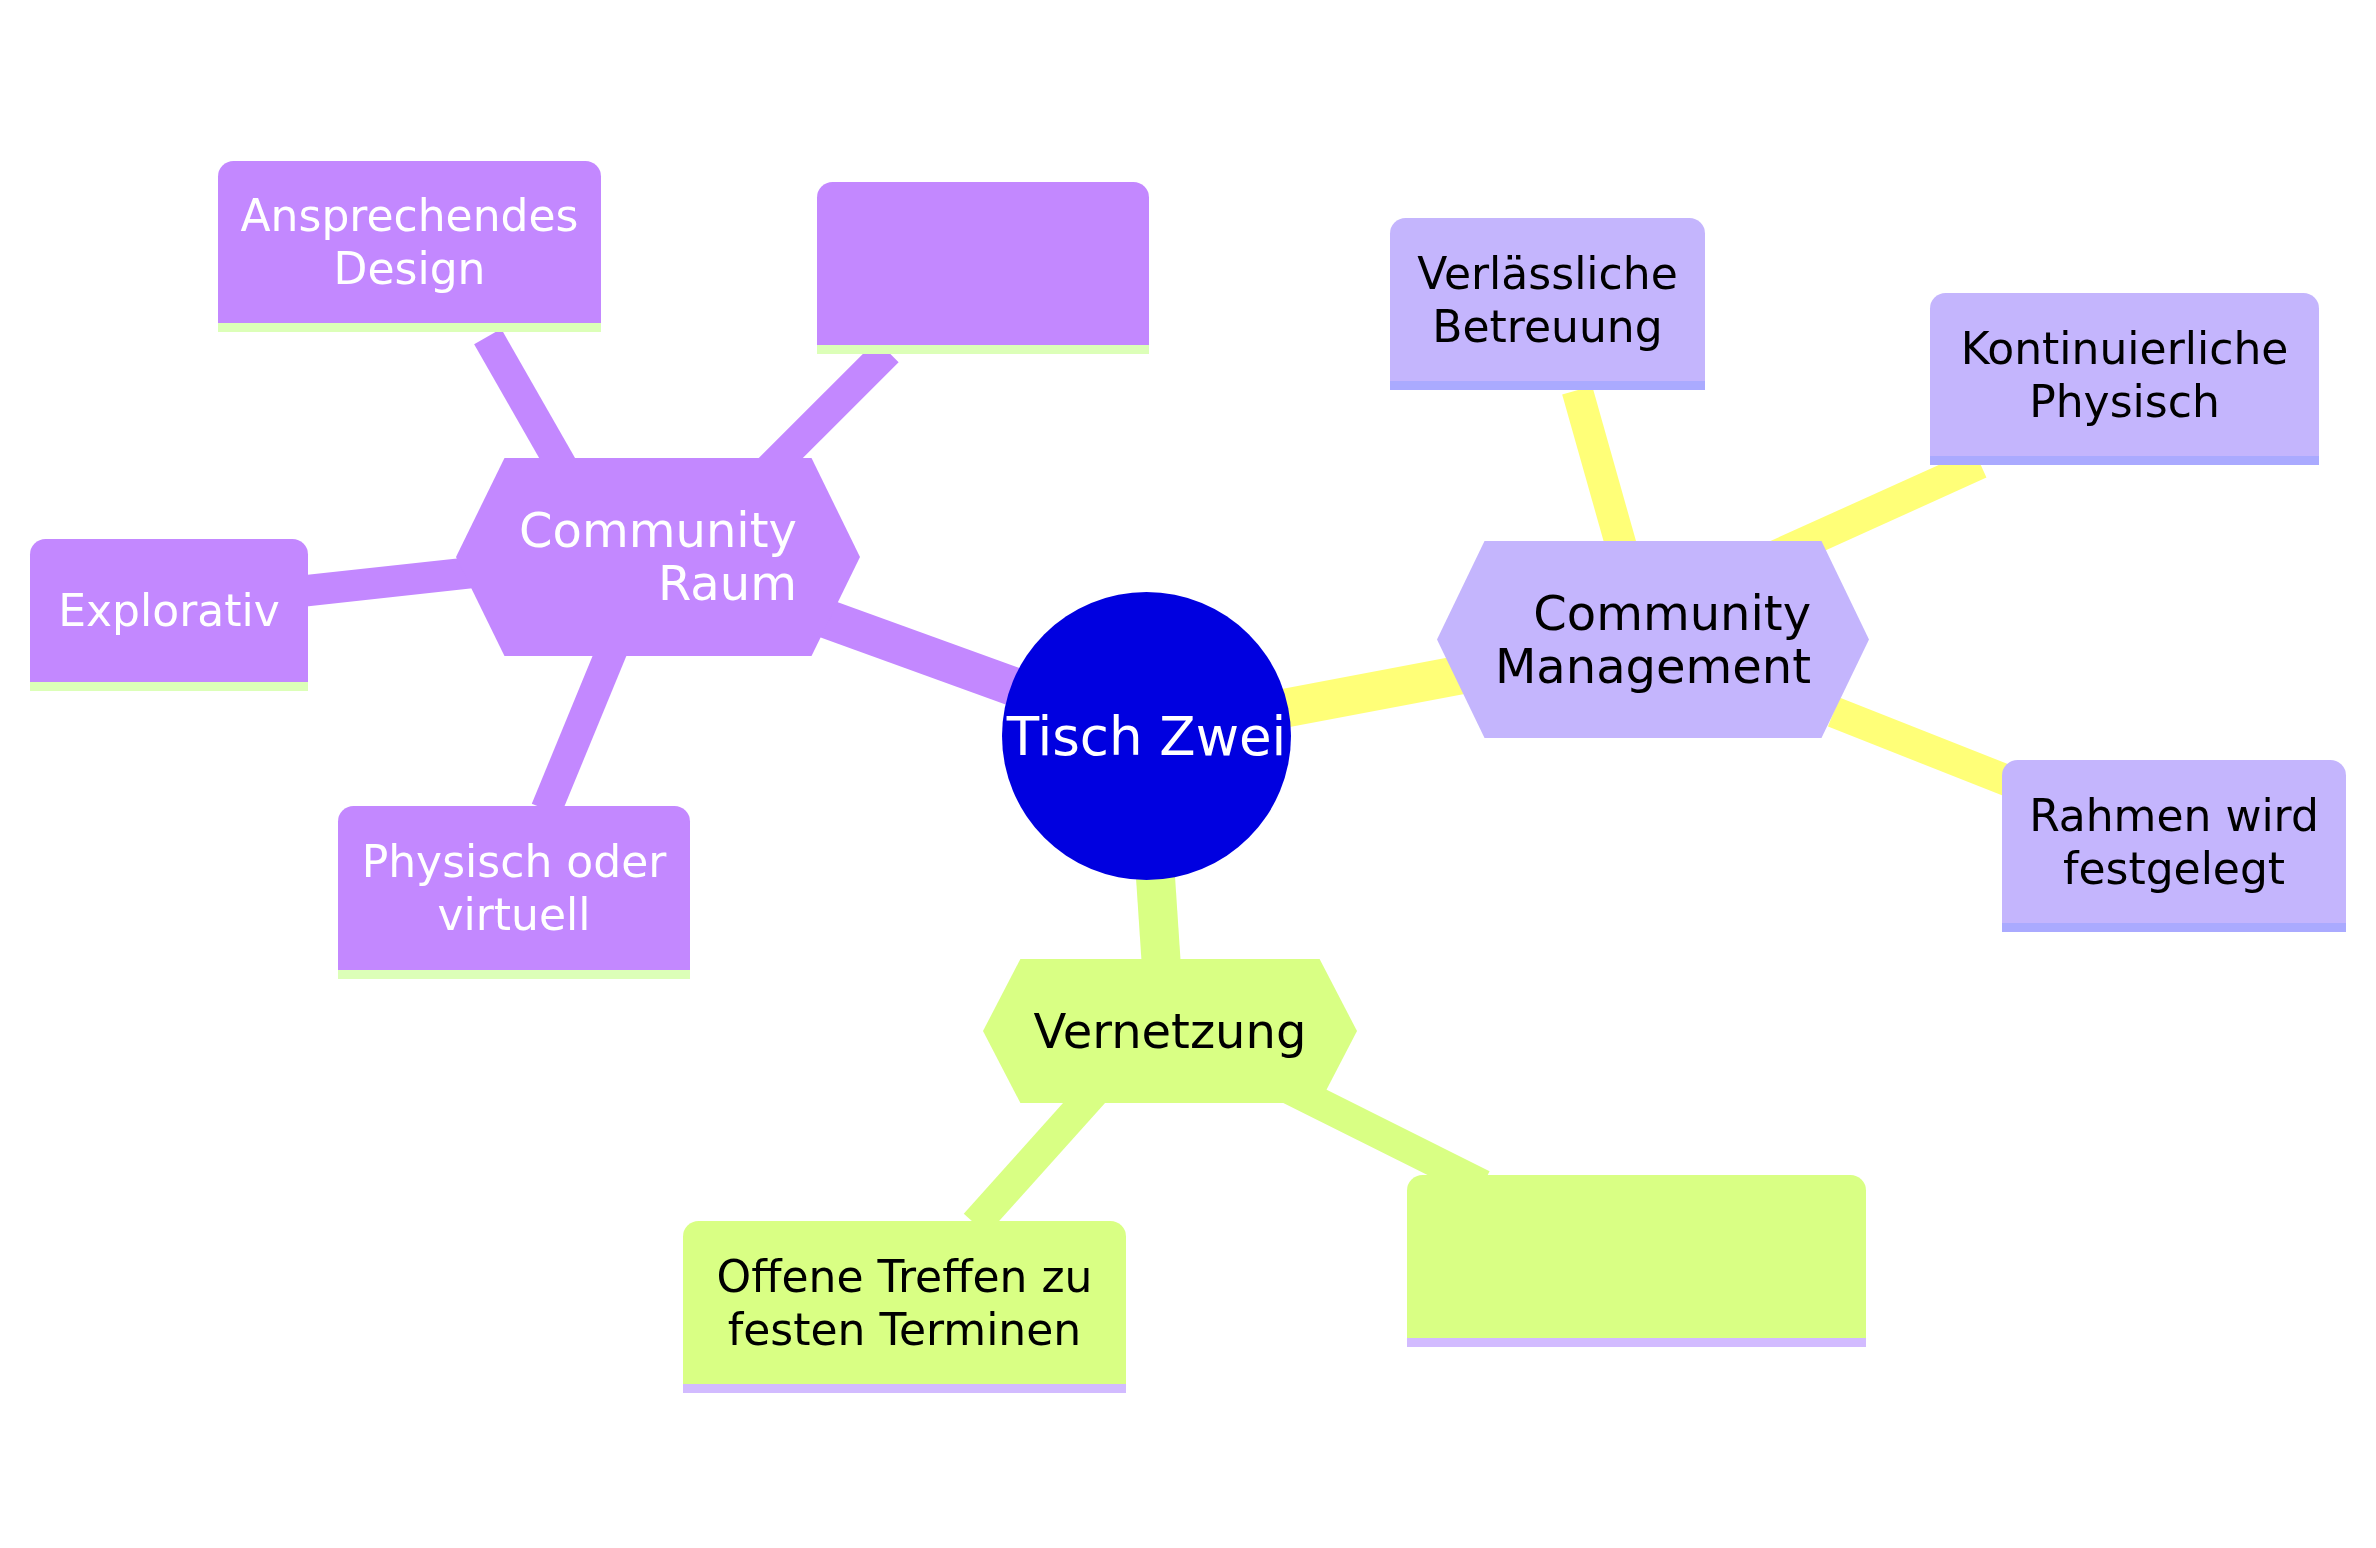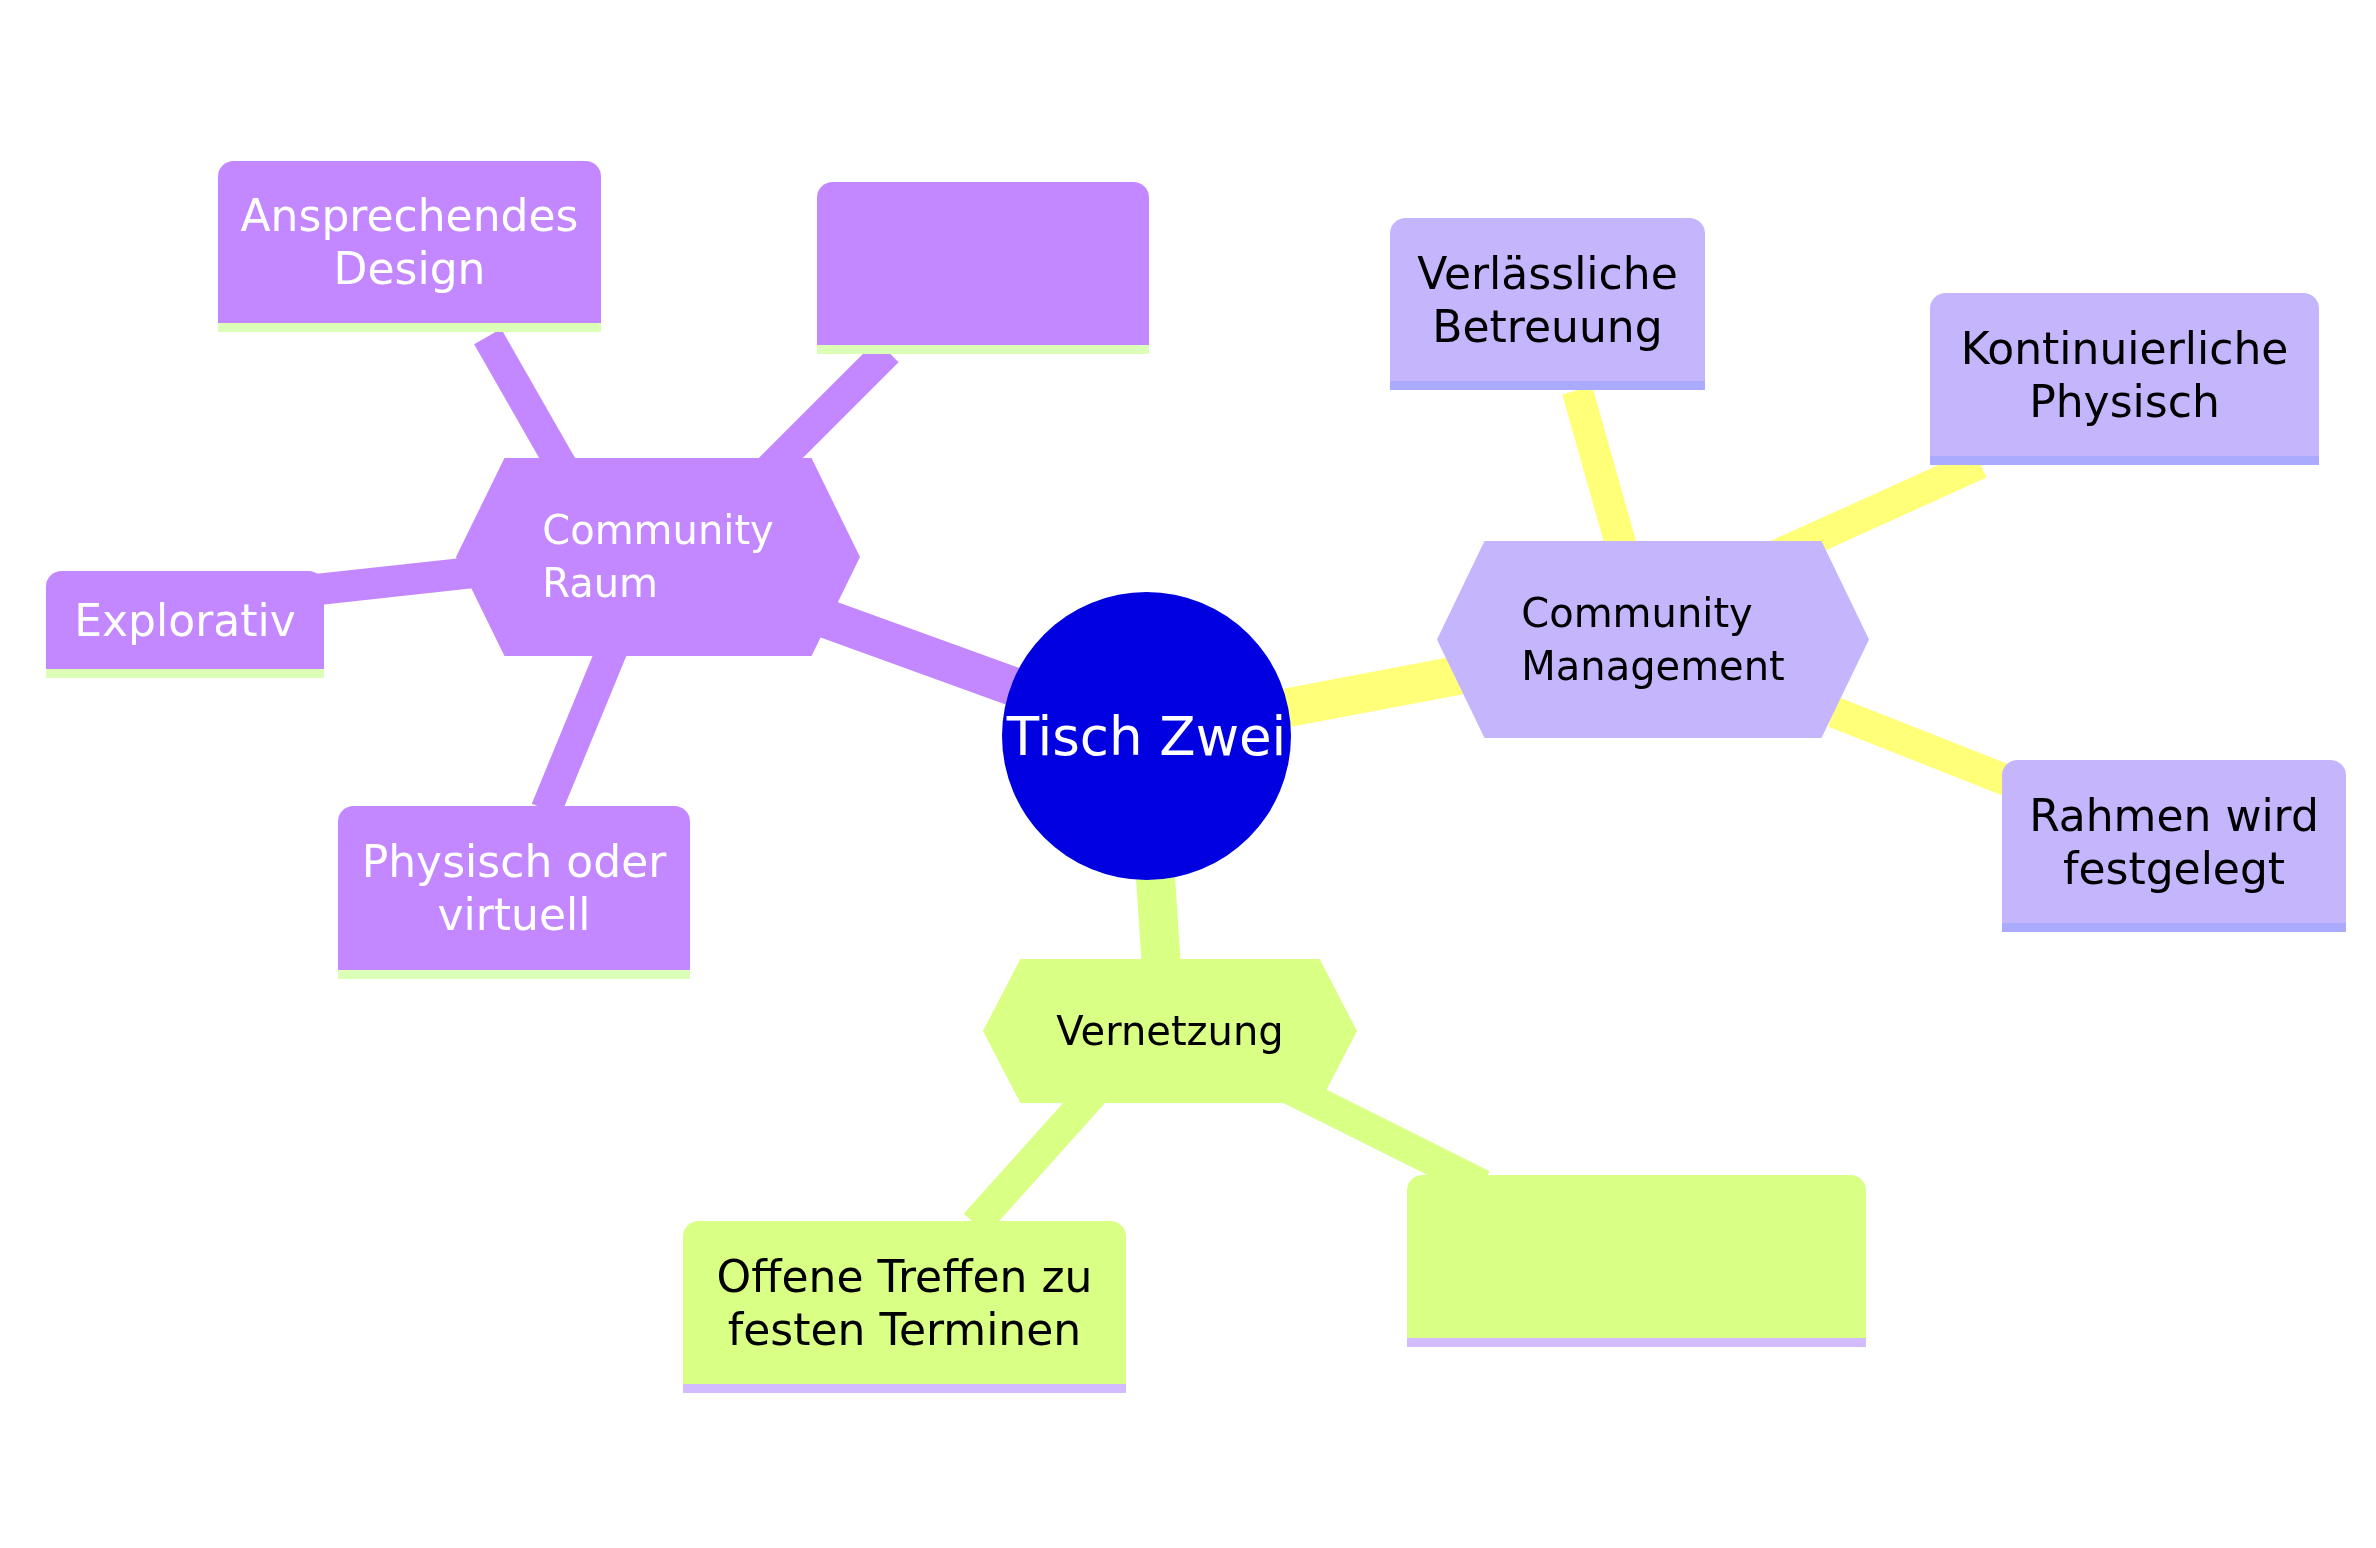--- a/index.html
+++ b/index.html
@@ -4,21 +4,21 @@
 <style>
   html, body { margin: 0; padding: 0; background: #ffffff; }
   body { width: 2377px; height: 1549px; position: relative; overflow: hidden;
          font-family: "DejaVu Sans", "Liberation Sans", sans-serif; }
   svg.edges { position: absolute; left: 0; top: 0; width: 2377px; height: 1549px; }
   .leaf { position: absolute; box-sizing: border-box; border-radius: 15.6px 15.6px 0 0;
           display: flex; align-items: center; justify-content: center; text-align: center;
           font-size: 44px; line-height: 53px; padding: 0 9.8px 8.8px; }
   .leaf .bar { position: absolute; left: 0; right: 0; bottom: 0; height: 8.8px; }
   .hex { position: absolute; display: flex; align-items: center; justify-content: center;
-         text-align: left; font-size: 40px; line-height: 53px; }
+         text-align: right; font-size: 48px; line-height: 53px; }
   .center { position: absolute; border-radius: 50%; display: flex; align-items: center;
             justify-content: center; font-size: 53px; }
   .purple { background: #c388ff; color: #ffffff; }
   .yellow { background: #c4b5fd; color: #000000; }
   .green  { background: #d9ff84; color: #000000; }
   .bar-green { background: #dcffb8; }
   .bar-blue { background: #aaaaff; }
   .bar-lav { background: #d2bbff; }
   .hex.purple { clip-path: polygon(12% 0, 88% 0, 100% 50%, 88% 100%, 12% 100%, 0 50%); }
   .hex.yellow { clip-path: polygon(11% 0, 89% 0, 100% 50%, 89% 100%, 11% 100%, 0 50%); }
@@ -51,21 +51,21 @@
 Raum</span>
 </div>
 <div class="leaf purple" style="left:218px; top:161px; width:383px; height:171px;">
   <span style="white-space:pre-line;">Ansprechendes
 Design</span>
   <div class="bar bar-green"></div>
 </div>
 <div class="leaf purple" style="left:817px; top:182px; width:332px; height:172px;">
   <div class="bar bar-green"></div>
 </div>
-<div class="leaf purple" style="left:30px; top:571px; width:278px; height:107px;margin-left:16px;">
+<div class="leaf purple" style="left:30px; top:539px; width:278px; height:152px;">
   <span style="white-space:pre-line;">Explorativ</span>
   <div class="bar bar-green"></div>
 </div>
 <div class="leaf purple" style="left:338px; top:806px; width:352px; height:173px;">
   <span style="white-space:pre-line;">Physisch oder
 virtuell</span>
   <div class="bar bar-green"></div>
 </div>
 
 <div class="hex yellow" style="left:1437px; top:541px; width:432px; height:197px;">

